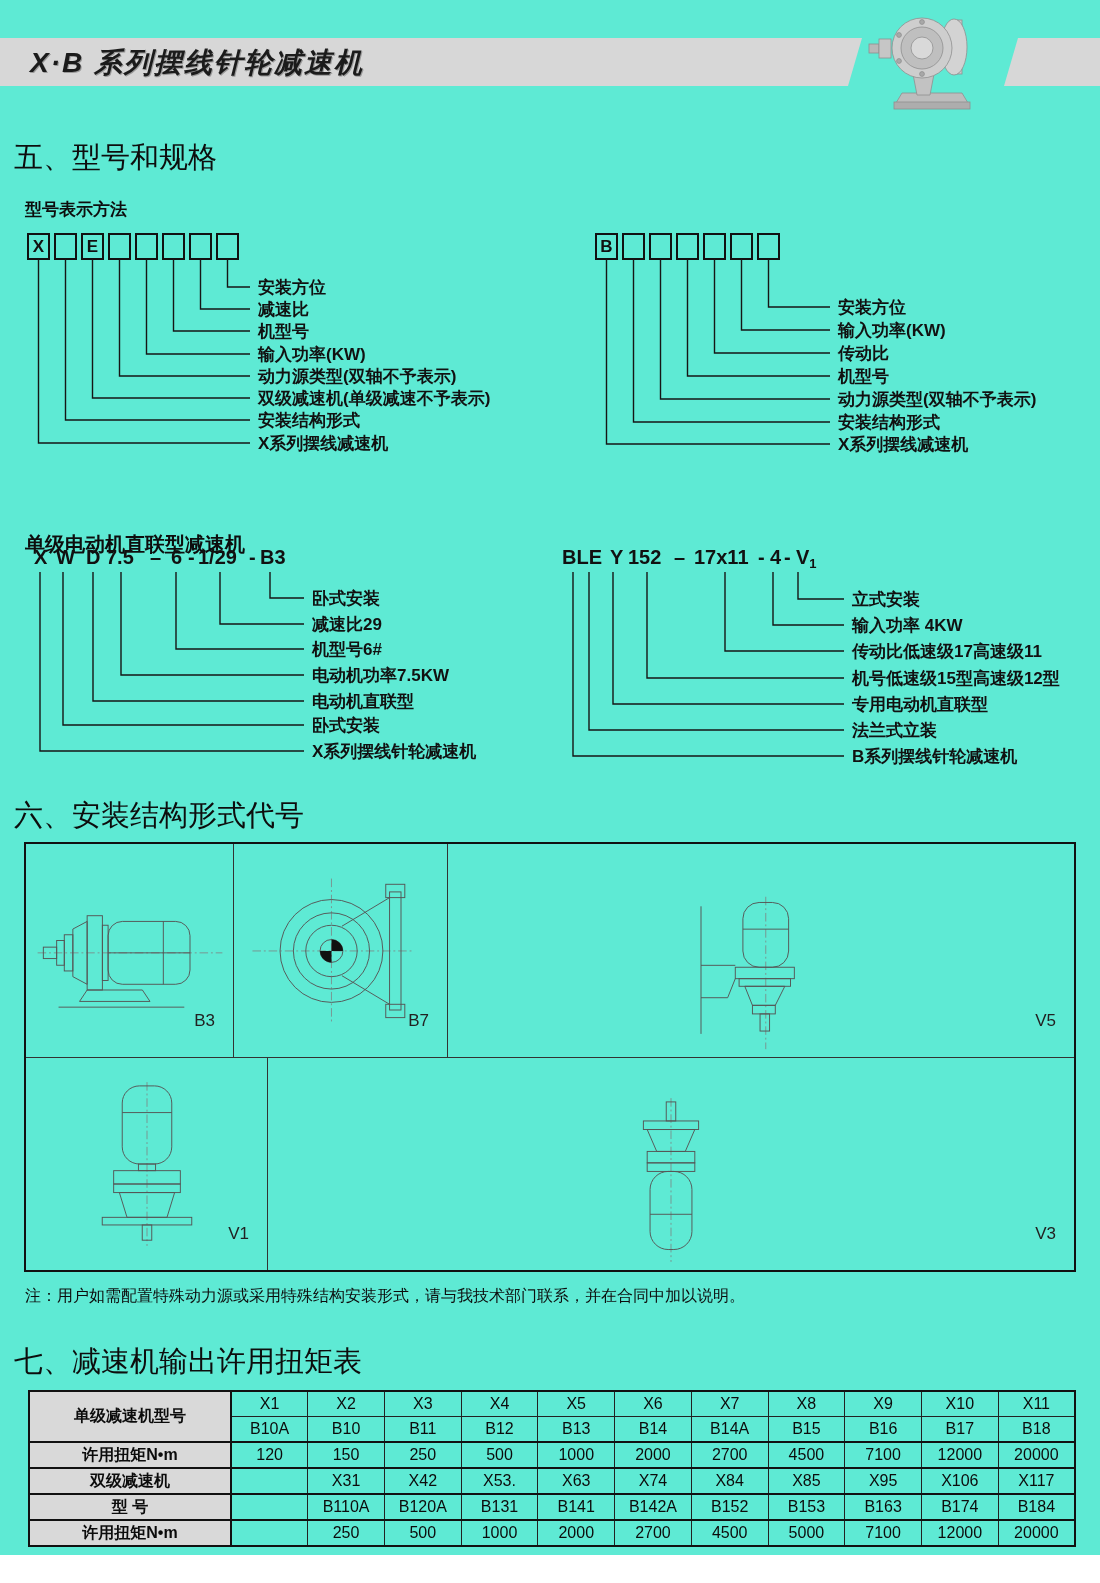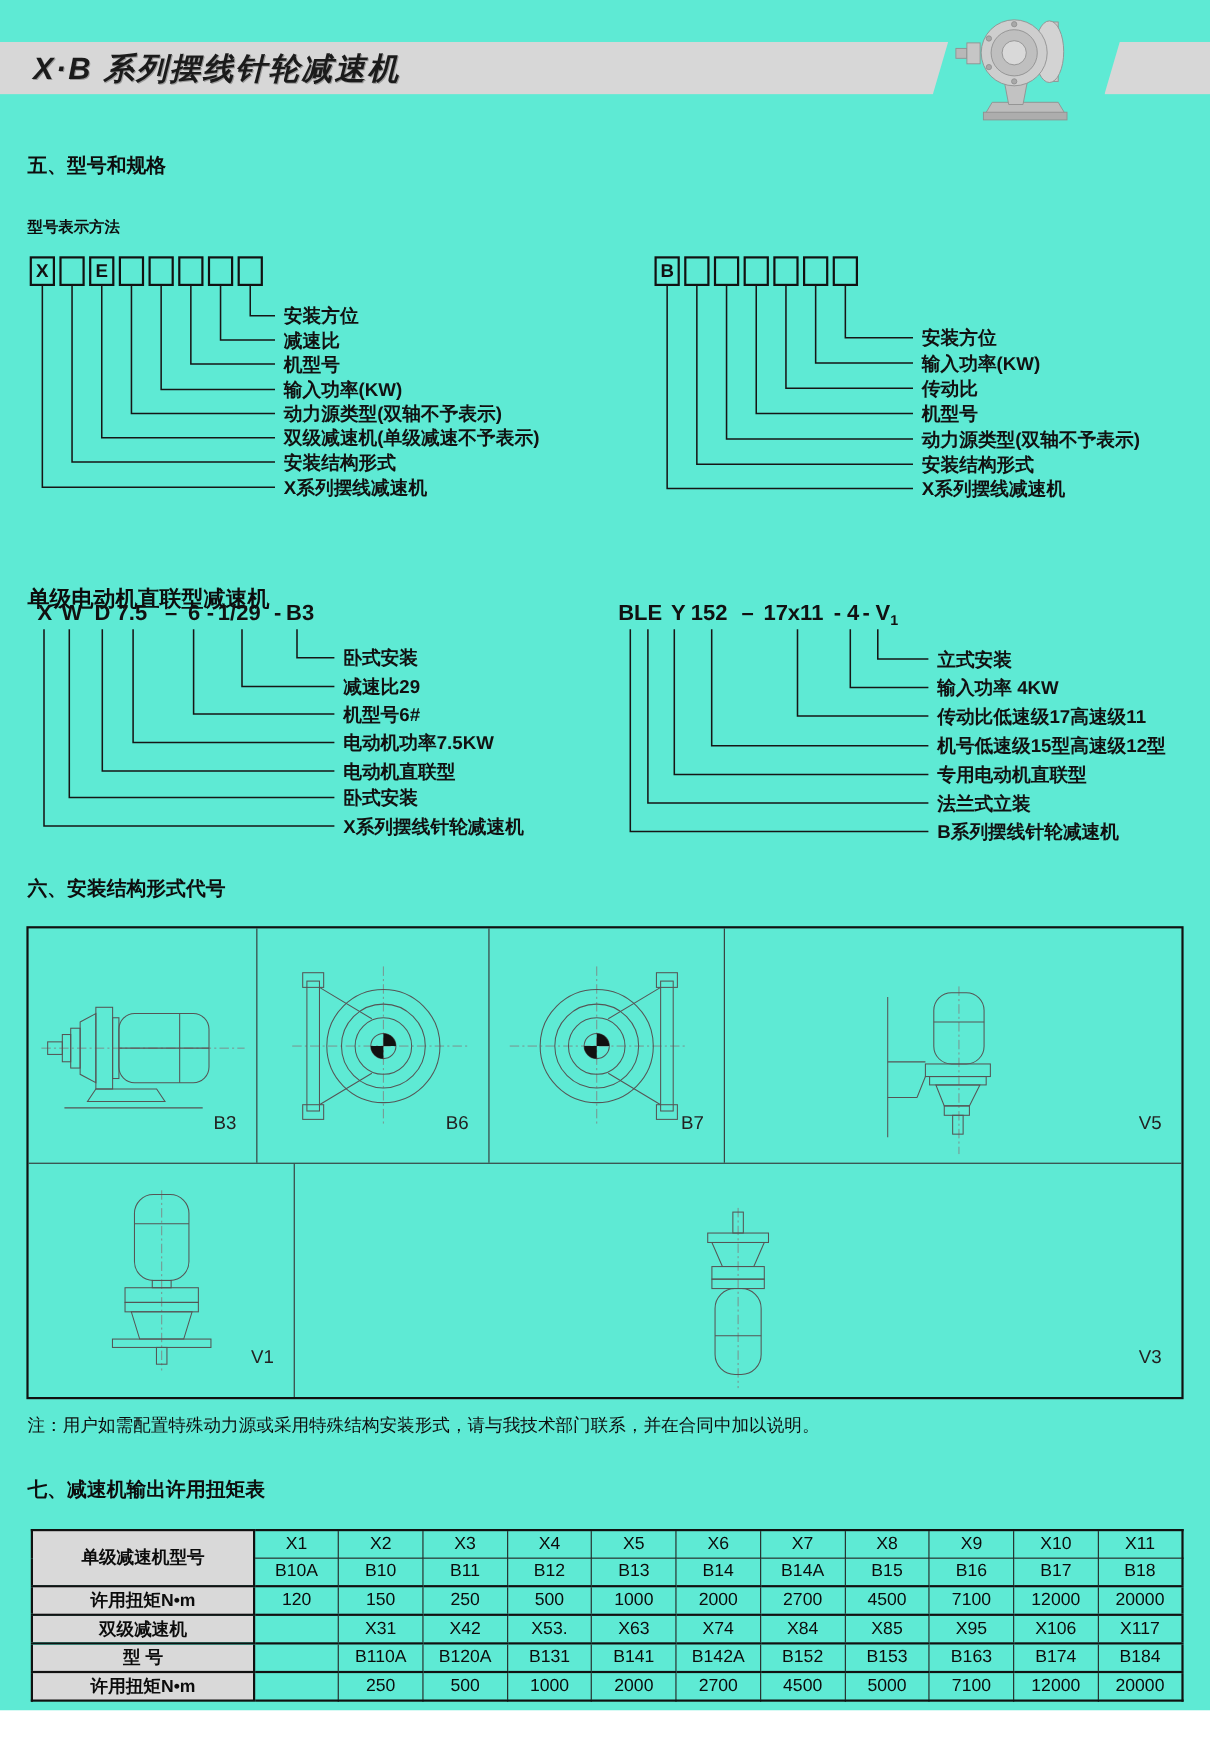--- a/index.html
+++ b/index.html
@@ -9,22 +9,22 @@
   
   .band{position:absolute;left:0;top:38px;height:48px;width:862px;background:#d7d7d7;
         clip-path:polygon(0 0,100% 0,calc(100% - 14px) 100%,0 100%);}
   .band-right{position:absolute;right:0;top:38px;height:48px;width:96px;background:#d7d7d7;
         clip-path:polygon(14px 0,100% 0,100% 100%,0 100%);}
   .band-title{position:absolute;left:30px;top:44px;font-size:28px;font-style:italic;font-weight:700;
         color:#1b1b1b;letter-spacing:2px;text-shadow:1px 1px 0 #9a9a9a;white-space:nowrap;z-index:2;}
   .reducer-photo{position:absolute;left:866px;top:8px;z-index:3;}
 
   
-  .h-main{position:absolute;left:25px;font-size:18px;font-weight:700;color:#0d0d0d;white-space:nowrap;}
-  .h-sub{position:absolute;left:25px;font-size:14px;font-weight:700;color:#0d0d0d;white-space:nowrap;}
+  .h-main{position:absolute;left:14px;font-size:29px;font-weight:400;color:#0d0d0d;white-space:nowrap;}
+  .h-sub{position:absolute;left:25px;font-size:17px;font-weight:700;color:#0d0d0d;white-space:nowrap;}
 
   
   .ladder{position:absolute;}
   .ladder rect.box{fill:none;stroke:#111;stroke-width:2;}
   .ladder polyline{fill:none;stroke:#161616;stroke-width:1.4;}
   .ladder text{fill:#111;}
   .boxletter{font:700 17px "Liberation Sans",sans-serif;}
   .lbl{font:700 17px "Liberation Sans",sans-serif;}
   .part{font:700 20px "Liberation Sans",sans-serif;}
 
@@ -206,36 +206,20 @@
           <rect class="tl" x="60" y="49" width="16" height="78"></rect>
           <rect class="tl" x="76" y="59" width="6" height="58"></rect>
           <rect class="tl" x="82" y="55" width="86" height="66" rx="15"></rect>
           <path class="tl" d="M82 88 H168 M140 55 V121"></path>
           <path class="tl" d="M60 127 L118 127 L126 139 L52 139 Z"></path>
           <path class="tl" d="M30 145 H162" stroke-width="1.4"></path>
         </svg>
         <span class="mlabel">B3</span>
       </div>
 
-      <div class="mcell" style="width:211px">
-        <svg width="200" height="170" viewBox="0 0 210 170">
-          <path class="cl" d="M115 10 V162 M28 86 H198"></path>
-          <rect class="tl" x="42" y="24" width="12" height="124"></rect>
-          <rect class="tl" x="38" y="16" width="20" height="14"></rect>
-          <rect class="tl" x="38" y="142" width="20" height="14"></rect>
-          <circle class="tl" cx="115" cy="86" r="54"></circle>
-          <circle class="tl" cx="115" cy="86" r="40"></circle>
-          <circle class="tl" cx="115" cy="86" r="27"></circle>
-          <path class="tl" d="M54 30 L104 60 M54 142 L104 112"></path>
-          <circle class="tl" cx="115" cy="86" r="12"></circle>
-          <path class="fillb" d="M115 86 L115 74 A12 12 0 0 1 127 86 Z"></path>
-          <path class="fillb" d="M115 86 L115 98 A12 12 0 0 1 103 86 Z"></path>
-        </svg>
-        <span class="mlabel">B6</span>
-      </div>
 
       <div class="mcell" style="width:214px">
         <svg width="200" height="170" viewBox="0 0 210 170">
           <path class="cl" d="M95 10 V162 M12 86 H182"></path>
           <rect class="tl" x="156" y="24" width="12" height="124"></rect>
           <rect class="tl" x="152" y="16" width="20" height="14"></rect>
           <rect class="tl" x="152" y="142" width="20" height="14"></rect>
           <circle class="tl" cx="95" cy="86" r="54"></circle>
           <circle class="tl" cx="95" cy="86" r="40"></circle>
           <circle class="tl" cx="95" cy="86" r="27"></circle>

